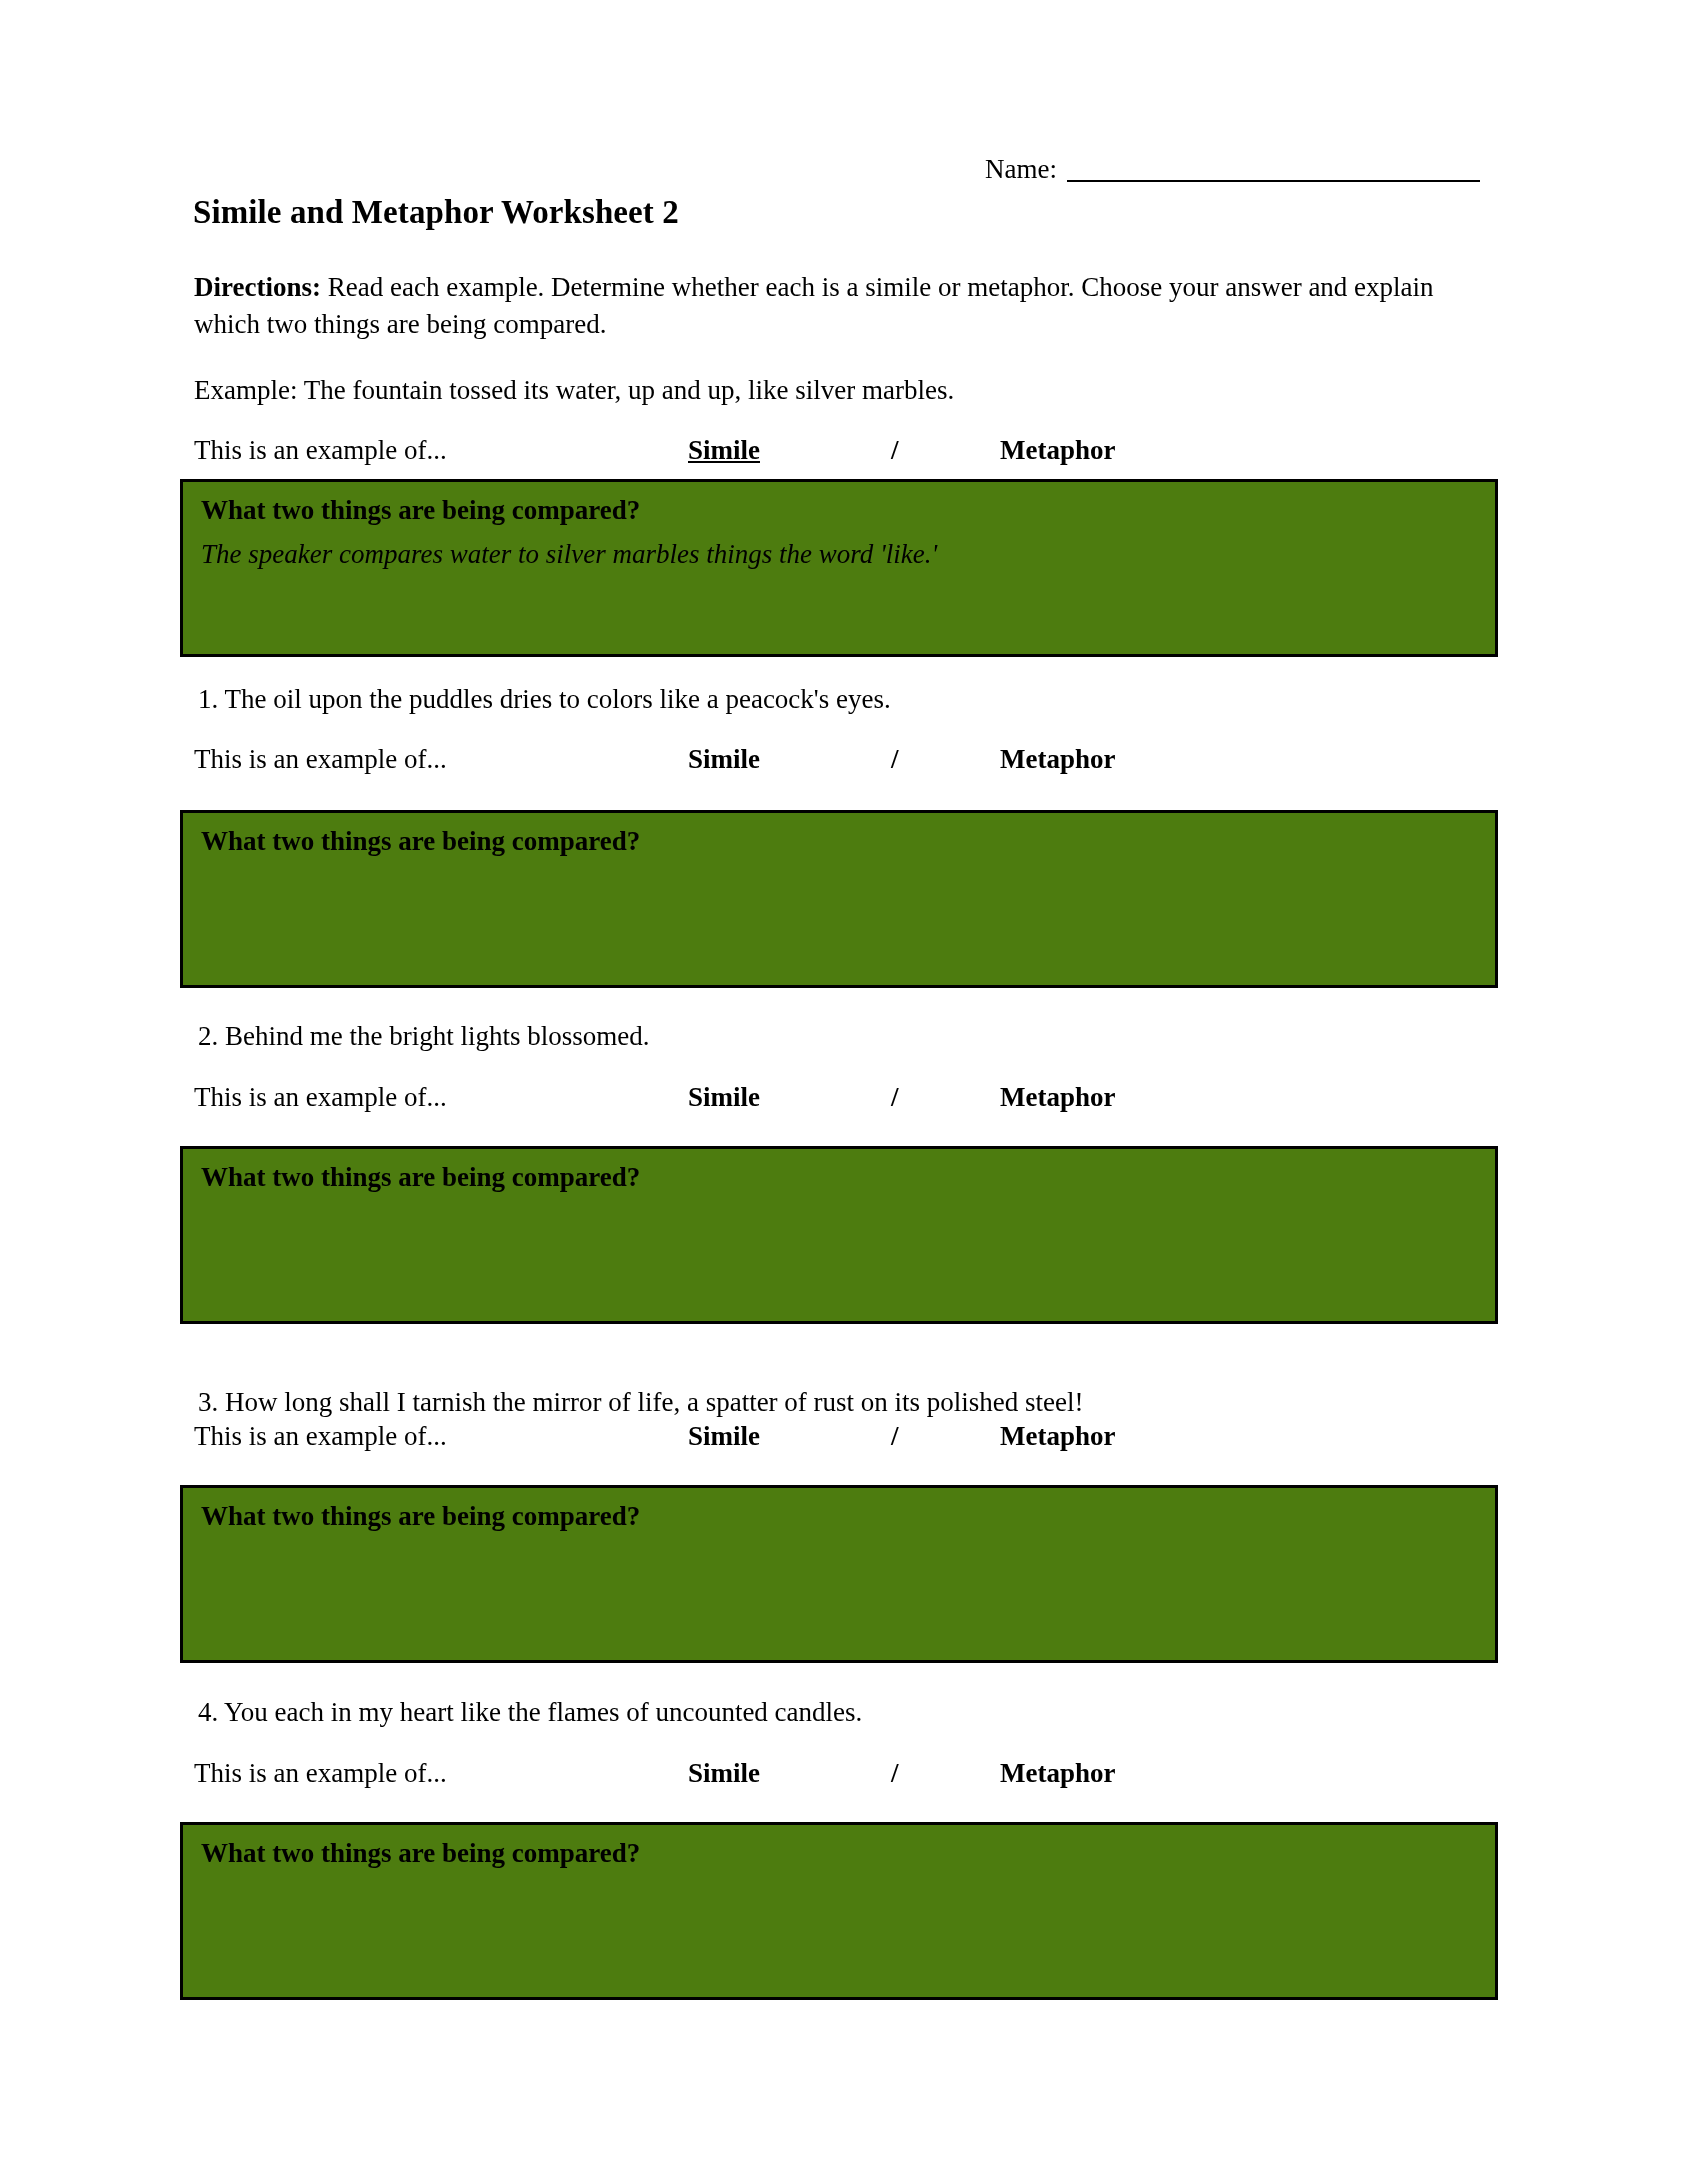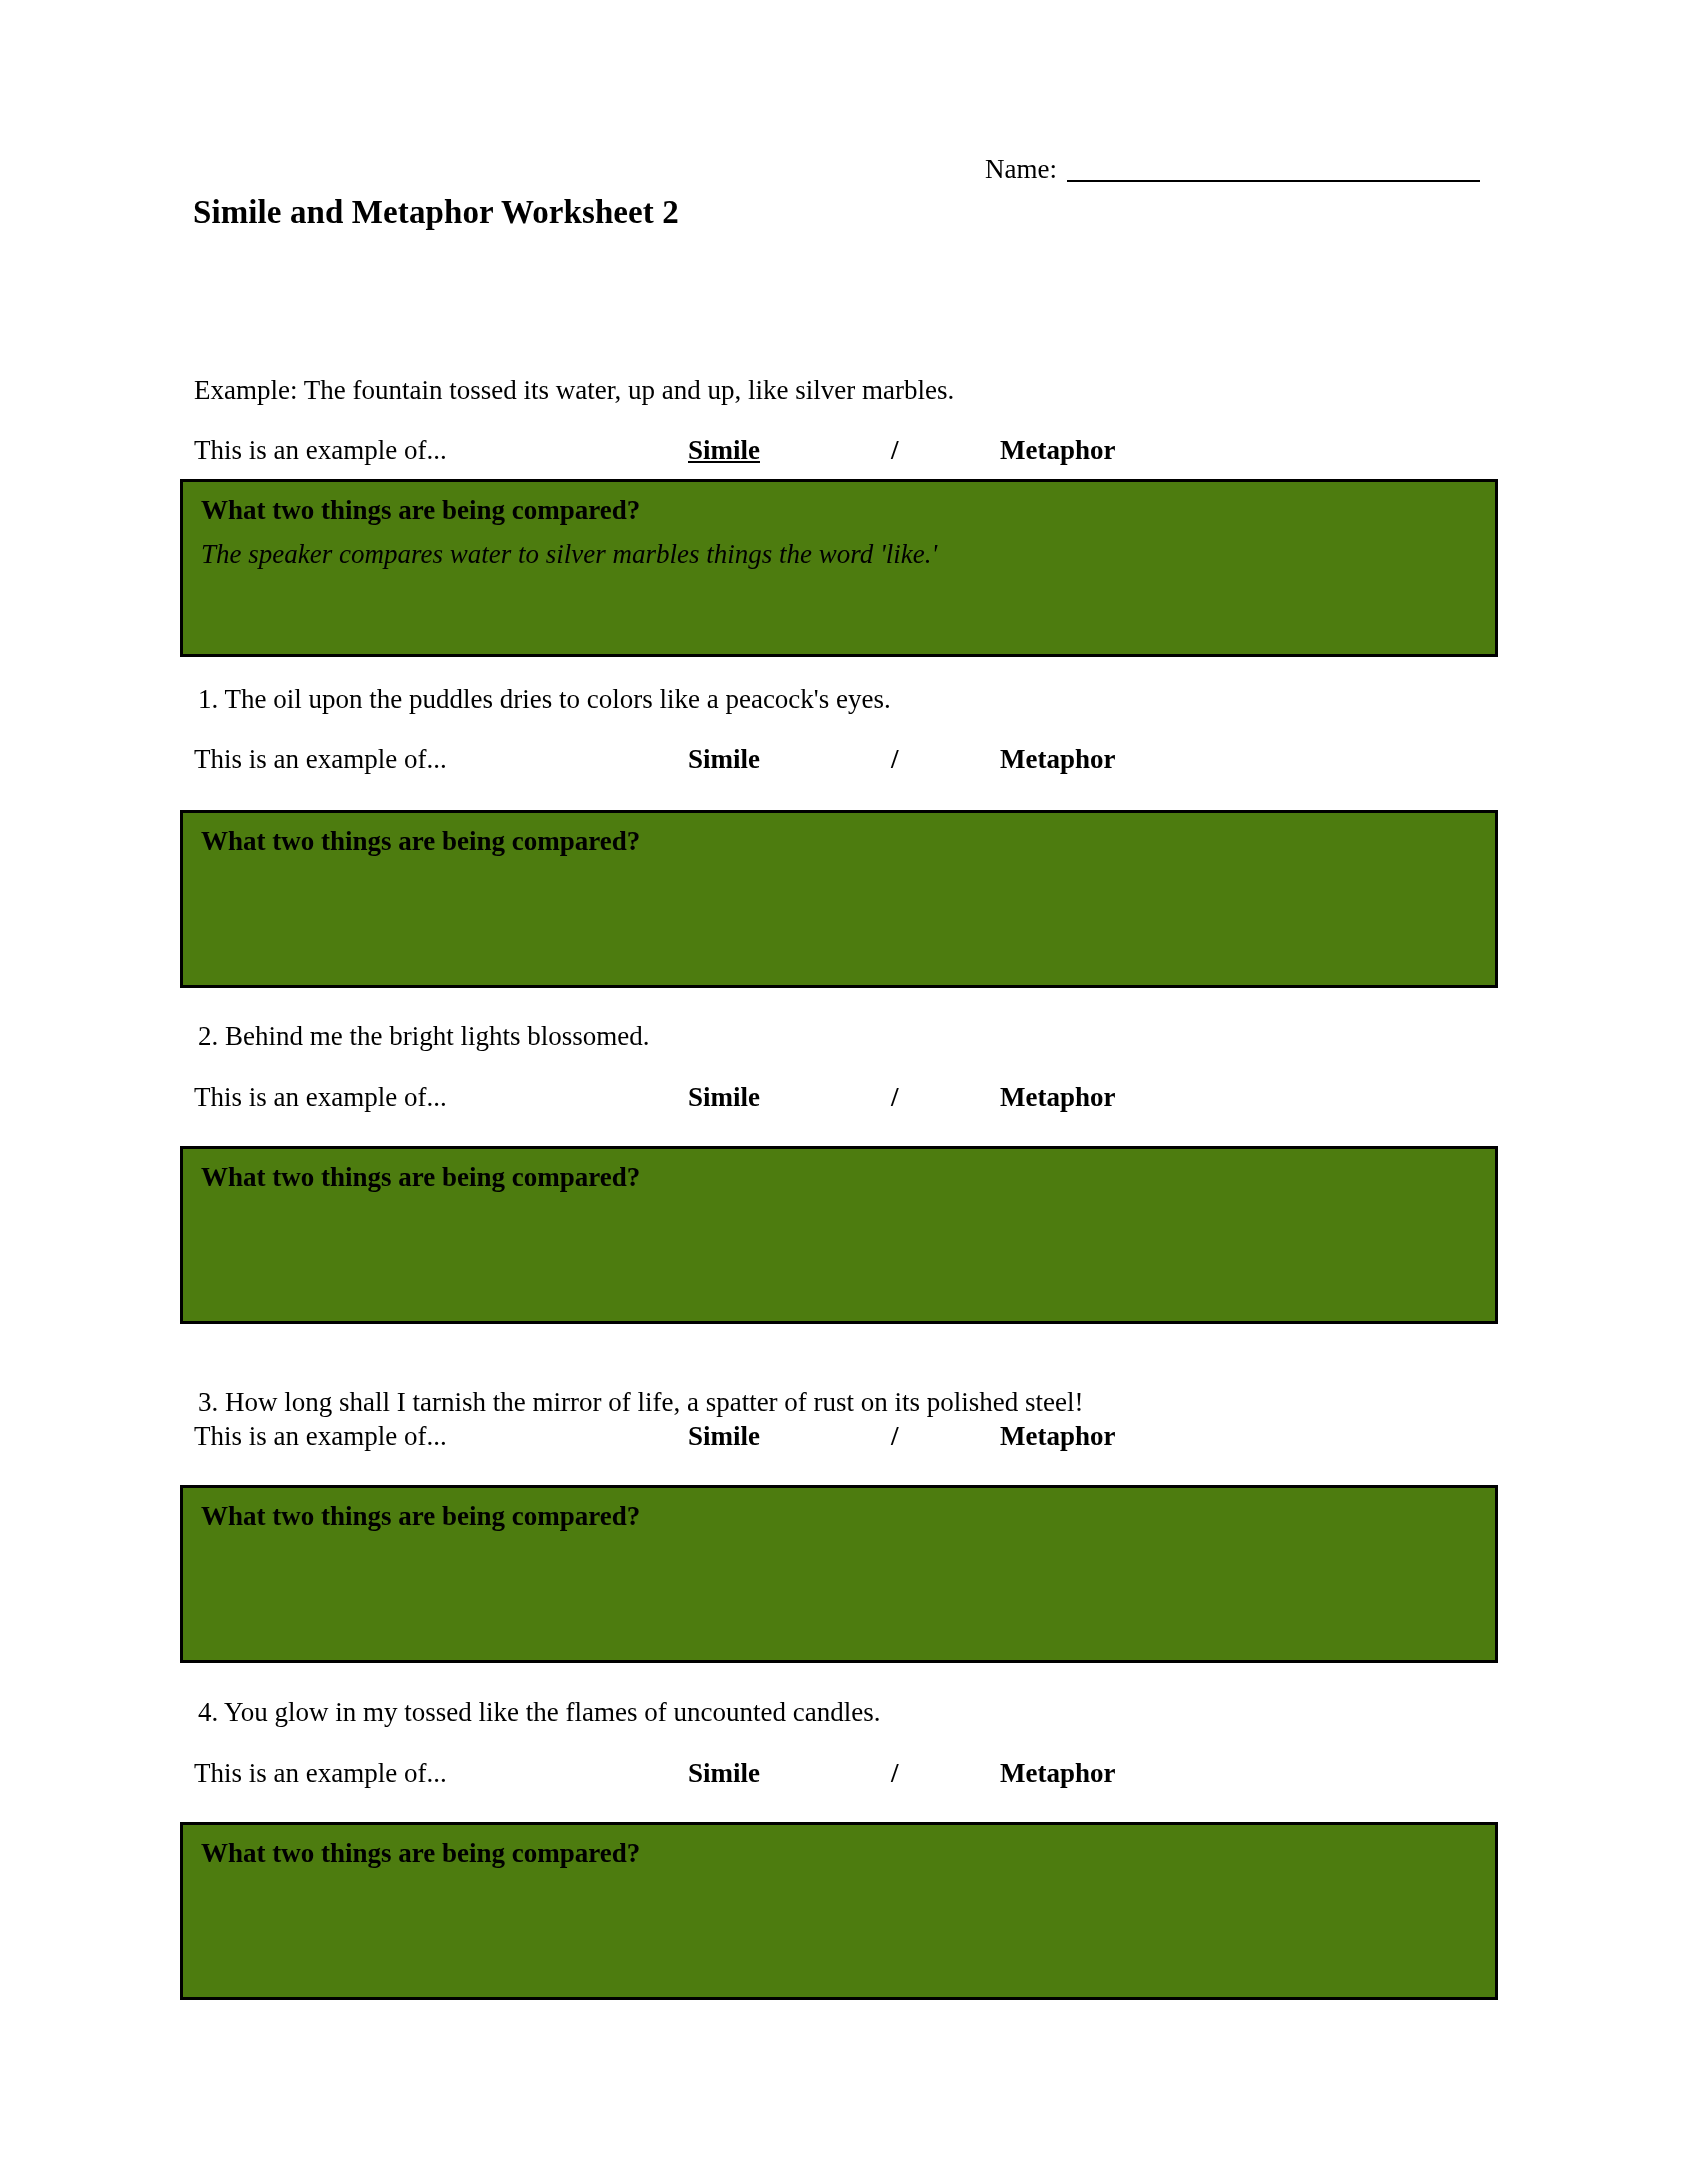--- a/index.html
+++ b/index.html
@@ -140,20 +140,23 @@
 
 <div class="page">
 
   <div class="name-row">
     <span class="name-label">Name:</span>
     <span class="name-line"></span>
   </div>
 
   <div class="title">Simile and Metaphor Worksheet 2</div>
 
+  <div class="directions">
+    <b>Directions:</b><span> Read each example. Determine whether each is a simile or metaphor. Choose your answer and explain which two things are being compared.</span>
+  </div>
 
   <div class="item">
 
     <div class="prompt" style="left:194px; top:374px;">
       <span class="lead">Example:</span><span>  The fountain tossed its water, up and up, like silver marbles.</span>
     </div>
 
     <div class="choice-row" style="top:434px;">
       <span class="stem">This is an example of...</span><span class="opt simile underlined">Simile</span><span class="opt slash">/</span><span class="opt">Metaphor</span>
     </div>
@@ -212,21 +215,21 @@
     <div class="answer-box" style="top:1485px; height:178px;">
       <div class="answer-q">What two things are being compared?</div>
       <div class="answer-a"></div>
     </div>
 
   </div>
 
   <div class="item">
 
     <div class="prompt" style="left:198px; top:1696px;">
-      <span>4.</span><span>  You glow in my tossed like the flames of uncounted candles.</span>
+      <span>4.</span><span>  You each in my heart like the flames of uncounted candles.</span>
     </div>
 
     <div class="choice-row" style="top:1757px;">
       <span class="stem">This is an example of...</span><span class="opt simile">Simile</span><span class="opt slash">/</span><span class="opt">Metaphor</span>
     </div>
 
     <div class="answer-box" style="top:1822px; height:178px;">
       <div class="answer-q">What two things are being compared?</div>
       <div class="answer-a"></div>
     </div>

